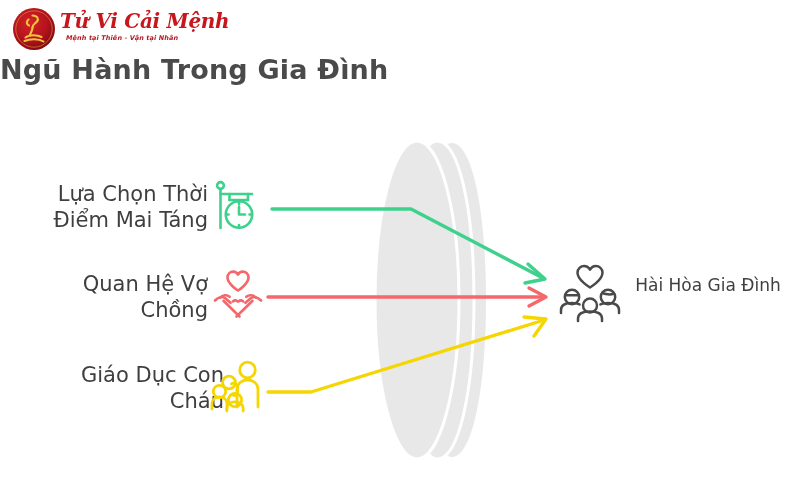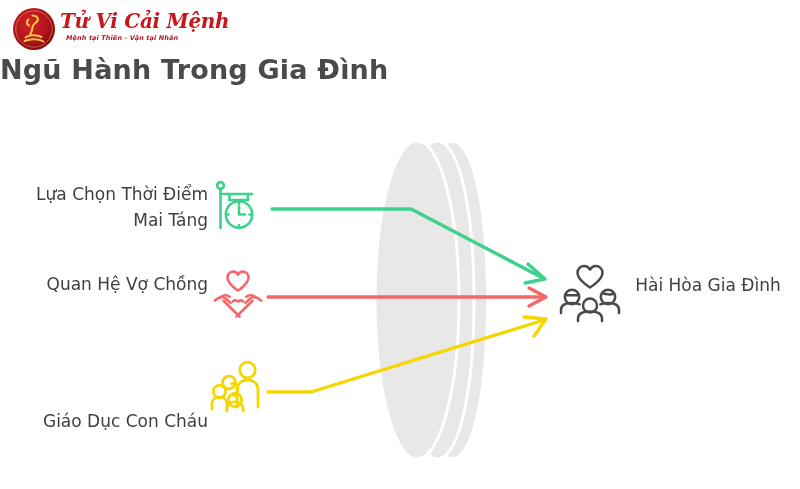--- a/index.html
+++ b/index.html
@@ -81,28 +81,28 @@
     left: 0;
     top: 0;
     width: 800px;
     height: 489px;
   }
   
   .left-label {
     position: absolute;
     text-align: right;
     font-family: "DejaVu Sans", sans-serif;
-    font-size: 17px;
+    font-size: 21px;
     line-height: 26px;
     color: #3f3f3f;
     width: 190px;
   }
   #label-0 { left: 18px; top: 181px; }
   #label-1 { left: 18px; top: 271px; }
-  #label-2 { left: 18px; top: 362px; margin-top: 46px; }
+  #label-2 { left: 34px; top: 362px; }
   
   #label-right {
     position: absolute;
     left: 628px;
     top: 272px;
     width: 160px;
     text-align: center;
     font-family: "DejaVu Sans", sans-serif;
     font-size: 17px;
     line-height: 26px;

